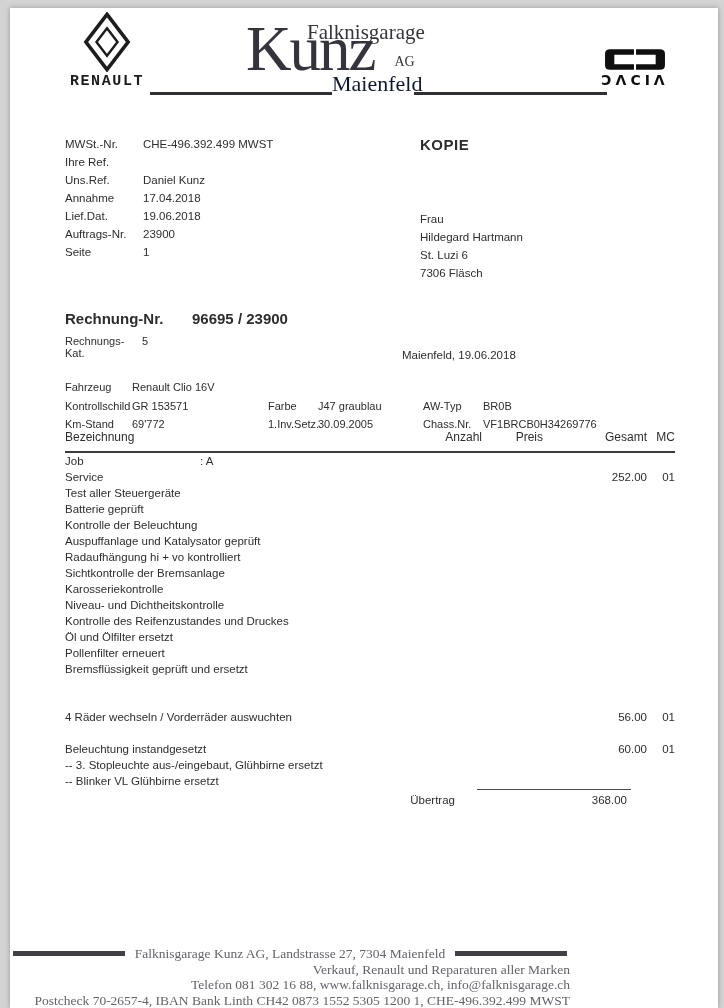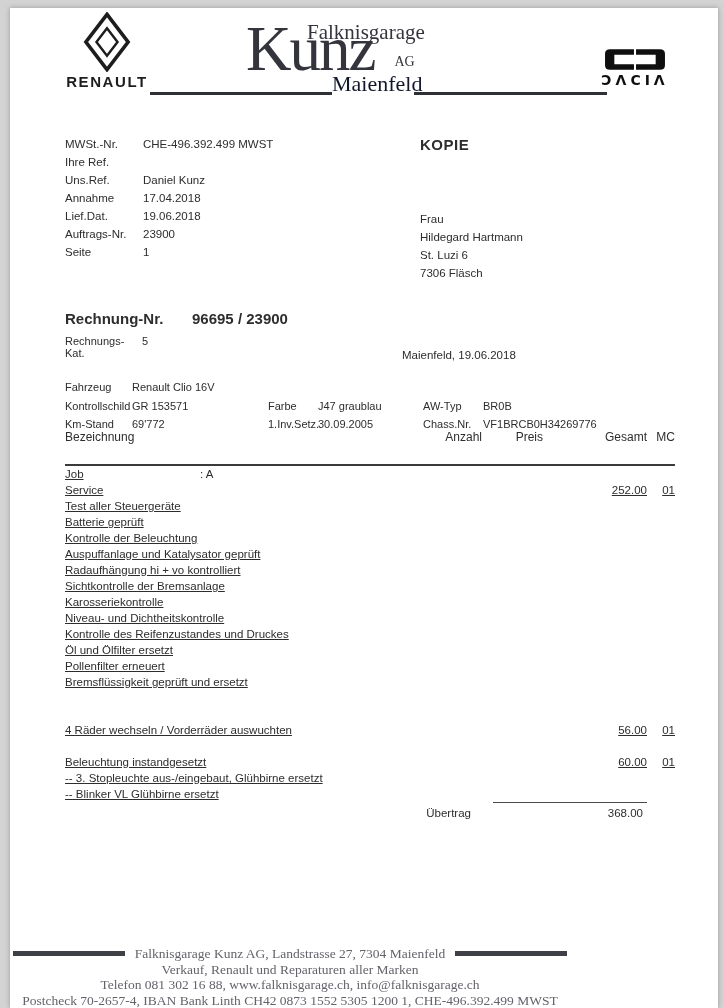--- a/index.html
+++ b/index.html
@@ -7,21 +7,21 @@
     width:724px; height:1008px; background:#d3d3d3; overflow:hidden;
     font-family:"Liberation Sans", sans-serif;
   }
   .page {
     position:absolute; left:10px; top:8px; width:708px; height:1000px;
     background:#ffffff; color:#2d2d2d; box-shadow:0 0 5px rgba(0,0,0,.28);
     overflow:hidden;
   }
 
   
-  .renault { position:absolute; left:44px; top:4px; width:106px; text-align:center; color:#1d1d1d; }
+  .renault { position:absolute; left:44px; top:4px; width:106px; text-align:center; color:#1d1d1d;font-family:Liberation Mono, monospace; }
   .renault svg { width:50px; height:60px; display:block; margin:0 auto; }
   .renault-word { font-weight:bold; font-size:15px; letter-spacing:1.6px; margin-top:1px; }
 
   .hline { position:absolute; top:84px; height:3px; background:#2f2f36; }
   .hline-left  { left:140px; width:182px; }
   .hline-right { left:404px; width:193px; }
 
   .kunz-logo { font-family:"Liberation Serif", serif; color:#34343c; }
   .falknisgarage { position:absolute; left:297px; top:12px; font-size:21px; }
   .kunz-word { position:absolute; left:236px; top:8px; font-size:63px; line-height:66px; letter-spacing:-2px; }
@@ -45,39 +45,39 @@
   .invoice-kat { position:absolute; left:55px; top:327px; display:flex; font-size:11px; }
   .kat-label { width:77px; }
   .place-date { position:absolute; left:392px; top:341px; font-size:11.5px; }
 
   
   .vehicle { position:absolute; left:55px; top:370px; font-size:11px; line-height:18.5px; }
   .v-row { display:grid; grid-template-columns:67px 136px 50px 105px 60px auto; }
 
   
   .items { position:absolute; left:55px; top:422px; width:610px; font-size:11.5px; }
-  .items-head { display:flex; padding-bottom:20px; border-bottom:2px solid #3a3a3a; font-size:12px; }
+  .items-head { display:flex; padding-bottom:7px; border-bottom:2px solid #3a3a3a; font-size:12px; }
   .h-bez { flex:1; }
   .h-anzahl { width:60px; text-align:right; }
   .h-preis { width:61px; text-align:right; }
   .h-gesamt { width:104px; text-align:right; }
   .h-mc { width:28px; text-align:right; }
-  .t-row { display:flex; line-height:16px; min-height:16px;text-decoration:underline; }
+  .t-row { display:flex; line-height:16px; min-height:16px; }
   .c-text { flex:1; position:relative; }
   .c-extra { position:absolute; left:135px; top:0; }
   .c-gesamt { width:225px; text-align:right; }
   .c-mc { width:28px; text-align:right; }
 
   .carry { display:flex; justify-content:flex-end; align-items:flex-start; }
   .carry-label { margin-right:22px; padding-top:5px; }
-  .carry-value { width:150px; margin-right:28px; border-top:1.5px solid #4a4a4a; text-align:right; padding:4px 4px 0 0; }
+  .carry-value { width:150px; margin-right:44px; border-top:1.5px solid #4a4a4a; text-align:right; padding:4px 4px 0 0; }
 
   
   .footer {
-    position:absolute; left:0; top:938px; width:560px; text-align:center;
+    position:absolute; left:0; top:938px; width:560px; text-align:right;
     font-family:"Liberation Serif", serif; font-size:13.5px; line-height:15.5px; color:#63636b;
   }
   .f-line1 { display:flex; align-items:center; justify-content:center; gap:10px; }
   .f-bar { width:112px; height:5px; background:#3f3f46; }
 </style>
 </head>
 <body>
 
 <div class="page">
 

